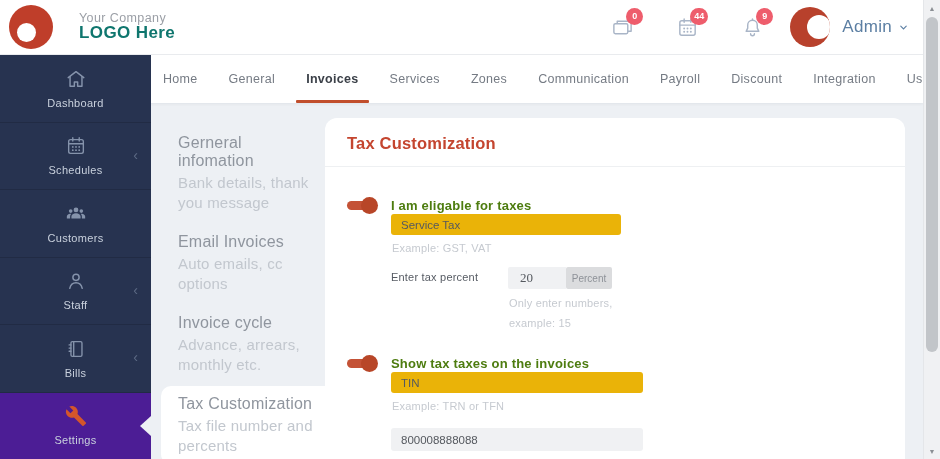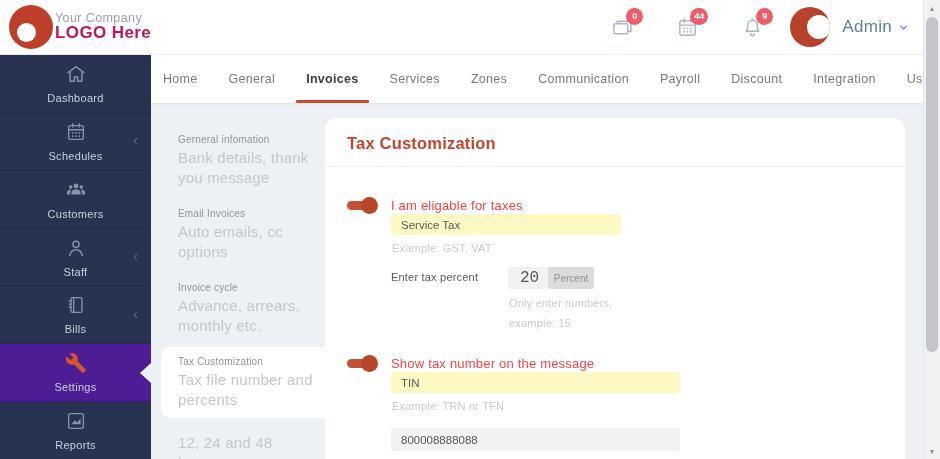--- a/index.html
+++ b/index.html
@@ -3,25 +3,25 @@
 <meta charset="utf-8">
 <style>
   * { margin:0; padding:0; box-sizing:border-box; }
   html,body { width:940px; height:459px; overflow:hidden; }
   body { font-family:"Liberation Sans", sans-serif; background:#fff; }
   .app { position:relative; width:940px; height:459px; background:#edf0f4; overflow:hidden; }
 
   
   .topbar { position:absolute; left:0; top:0; right:17px; height:55px; background:#fff;
             border-bottom:1px solid #e9ebee; display:flex; align-items:center; z-index:5; }
-  .logo { display:flex; align-items:center; padding-left:9px; gap:2px; }
+  .logo { display:flex; align-items:center; padding-left:9px; gap:26px; }
   .logo-mark { width:44px; height:44px; border-radius:50%; background:#bf3e2a; position:relative; overflow:hidden; flex:0 0 auto; }
   .logo-hole { position:absolute; left:8px; top:18px; width:19px; height:19px; border-radius:50%; background:#fff; }
   .logo-line1 { font-size:12.5px; color:#9b9fa6; letter-spacing:.4px; }
-  .logo-line2 { font-size:17px; font-weight:bold; color:#be185d; letter-spacing:.4px; margin-top:-2px; }
+  .logo-line2 { font-size:17px; font-weight:bold; color:#0f766e; letter-spacing:.4px; margin-top:-2px; }
   .topbar-right { margin-left:auto; display:flex; align-items:center; padding-right:14px; }
   .act { position:relative; margin-left:42px; cursor:pointer; }
   .act .icn { color:#a9b5c7; display:block; }
   .act .icn svg { width:23px; height:23px; display:block; }
   .badge { position:absolute; top:-8px; right:-9px; min-width:17px; height:17px; border-radius:9px;
            background:#ee5d6c; color:#fff; font-size:9px; font-weight:bold; display:flex;
            align-items:center; justify-content:center; padding:0 4px; }
   .avatar { width:40px; height:40px; border-radius:50%; background:#b8412c; position:relative; overflow:hidden; margin-left:26px; flex:0 0 auto; }
   .avatar-hole { position:absolute; left:17px; top:8px; width:24px; height:24px; border-radius:50%; background:#fff; }
   .admin-wrap { display:flex; align-items:center; margin-left:12px; cursor:pointer; }
@@ -53,49 +53,49 @@
          position:relative; cursor:pointer; padding:0 2px; white-space:nowrap; }
   .tab.active { color:#3b4048; font-weight:bold; }
   .tab.active::after { content:''; position:absolute; left:-8px; right:-8px; bottom:0; height:3px;
                        background:#c14e2c; border-radius:1px; }
 
   .content { position:absolute; left:0; right:0; top:48px; bottom:0; background:#edf0f4; display:flex; }
 
   
   .subnav { width:180px; flex:0 0 auto; padding-top:22px; }
   .sub-item { padding:9px 12px 9px 33px; margin-bottom:3px; cursor:pointer; }
-  .sub-title { font-size:10px; color:#8f959e; letter-spacing:.2px; }
+  .sub-title { font-size:16px; color:#8f959e; letter-spacing:.2px; }
   .sub-sub { font-size:15px; color:#c2c7ce; margin-top:3px; line-height:1.3; letter-spacing:.2px; }
   .sub-item.active { background:#fff; border-radius:10px 0 0 10px; margin-left:16px; padding-left:17px; }
 
   
   .card { flex:1 1 auto; margin:15px 18px 0 0; background:#fff; border-radius:12px 12px 0 0; overflow:hidden; }
   .card-head { padding:16px 22px 13px 22px; border-bottom:1px solid #eef0f2; }
   .card-title { font-size:16.5px; font-weight:bold; color:#c4452f; letter-spacing:.2px; }
   .card-body { padding:30px 20px 20px 22px; }
 
   .toggle-row { display:flex; align-items:center; }
   .toggle { position:relative; width:31px; height:17px; flex:0 0 auto; cursor:pointer; }
   .toggle-bar { position:absolute; left:0; top:4px; width:25px; height:9px; background:#c45236; border-radius:5px; }
   .knob { position:absolute; right:0; top:0; width:17px; height:17px; background:#b84628; border-radius:50%; }
-  .toggle-label { font-size:13px; color:#ef4444; margin-left:13px; letter-spacing:.2px; }
+  .toggle-label { font-size:13px; color:#4d7c0f; margin-left:13px; letter-spacing:.2px;font-weight:bold; }
 
   .indent { margin-left:44px; }
   .inp { display:block; height:21px; border:none; border-radius:3px; font-size:11.5px; color:#55595f;
          padding:0 0 0 10px; font-family:inherit; outline:none; }
-  .inp.dark { background:#fef9c3; }
+  .inp.dark { background:#eab308; }
   .inp.lite { background:#f0f1f3; height:23px; }
-  .w230 { width:230px; } .w240 { width:289px; }
+  .w230 { width:230px; } .w240 { width:252px; }
   .hint { font-size:11px; color:#c6cad0; margin:7px 0 13px 1px; letter-spacing:.2px; }
 
   .percent-row { display:flex; align-items:flex-start; margin-top:2px; }
   .p-label { width:117px; font-size:11px; color:#565b63; padding-top:4px; letter-spacing:.2px; }
   .p-group { display:flex; }
-  .p-inp { width:40px; height:22px; background:#f0f1f3; border:none; border-radius:2px 0 0 2px;
-           font-size:16px; color:#55595f; padding-left:12px; font-family:Liberation Mono, monospace; outline:none; }
+  .p-inp { width:58px; height:22px; background:#f0f1f3; border:none; border-radius:2px 0 0 2px;
+           font-size:13px; color:#55595f; padding-left:12px; font-family:Liberation Serif, serif; outline:none; }
   .p-btn { width:46px; height:22px; background:#dbdcde; border:none; border-radius:2px; font-size:10px;
            color:#8e9298; font-family:inherit; cursor:pointer; }
   .p-col .hint { margin:8px 0 0 1px; }
   .frm-group.second { margin-top:26px; }
   .mt16 { margin-top:16px; }
 
   
   .scrollbar { position:absolute; right:0; top:0; width:17px; height:459px; background:#f0f1f3;
                border-left:1px solid #e4e6e9; z-index:10; }
   .sb-arrow { height:16px; display:flex; align-items:center; justify-content:center; font-size:7px; color:#8b8f94; cursor:pointer; }
@@ -233,29 +233,20 @@
         <span class="side-chev">‹</span>
       </div>
       <div class="side-item active">
         <span class="icn side-icn">
           <svg viewBox="0 0 24 24" fill="currentColor">
             <path d="M22.7 19l-9.1-9.1c.9-2.3.4-5-1.5-6.9-2-2-5-2.4-7.4-1.3L9 6 6 9 1.6 4.7C.4 7.1.9 10.1 2.9 12.1c1.9 1.9 4.6 2.4 6.9 1.5l9.1 9.1c.4.4 1 .4 1.4 0l2.3-2.3c.5-.4.5-1.1.1-1.4z"></path>
           </svg>
         </span>
         <div class="side-label">Settings</div>
         <span class="notch"></span>
-      </div>
-      <div class="side-item">
-        <span class="icn side-icn">
-          <svg viewBox="0 0 24 24" fill="none" stroke="currentColor" stroke-width="1.5">
-            <rect x="4" y="4" width="16" height="16" rx="2"></rect>
-            <path d="M7 15.5l3.6-4.3 2.9 2.4 3.5-4.6v6.5H7z" fill="currentColor" stroke="none"></path>
-          </svg>
-        </span>
-        <div class="side-label">Reports</div>
       </div>
     </nav>
 
   <main class="main">
     <div class="tabbar" id="tabbar">
         <div class="tab">Home</div>
         <div class="tab">General</div>
         <div class="tab active">Invoices</div>
         <div class="tab">Services</div>
         <div class="tab">Zones</div>
@@ -317,21 +308,21 @@
               </div>
             </div>
           </div>
 
           <div class="frm-group second">
             <div class="toggle-row">
               <span class="toggle">
                   <span class="toggle-bar"></span>
                   <span class="knob"></span>
                 </span>
-              <span class="toggle-label">Show tax number on the message</span>
+              <span class="toggle-label">Show tax taxes on the invoices</span>
             </div>
             <div class="indent">
               <input class="inp dark w240" value="TIN" style="">
               <div class="hint">Example: TRN or TFN</div>
               <input class="inp lite w240 mt16" value="800008888088" style="">
               <div class="hint">Example: 1000032923920012</div>
             </div>
           </div>
 
         </div>

